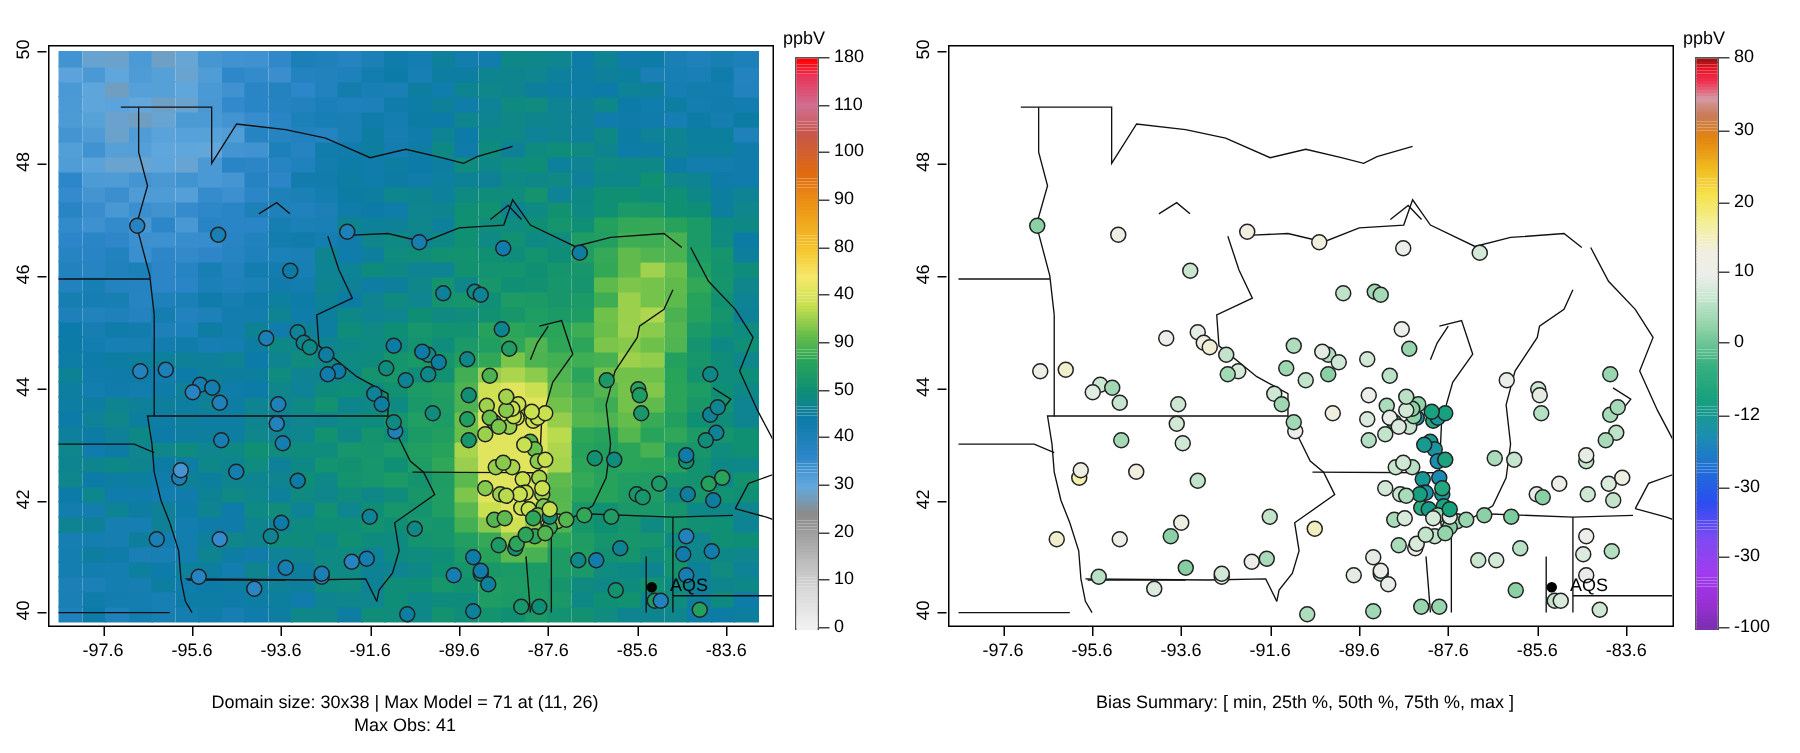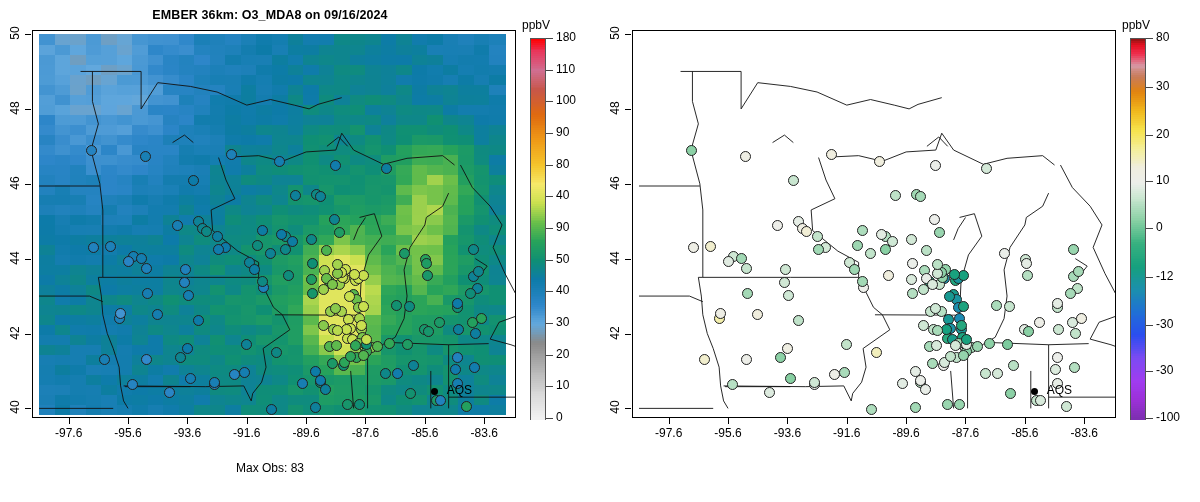--- a/index.html
+++ b/index.html
@@ -53,21 +53,20 @@
 
   .caption{position:absolute;width:540px;text-align:center;font-size:12px;line-height:15px;}
 </style>
 </head>
 <body>
 
 <div id="root">
 
   <div class="panel" id="panel-left">
 
-    <div class="panel-title">EMBER 36km: O3_MDA8 on 09/16/2024</div>
 
     <div class="plotframe" id="frame-left">
       <div class="plotinner" id="inner-left">
           <div class="raster" style="left: 6px; top: 3px; width: 466px; height: 380px;">
             <div class="cell" style="left: 0px; top: 370px; width: 16.1333px; height: 10.6px; background: rgb(31, 129, 187);"></div>
             <div class="cell" style="left: 15.5333px; top: 370px; width: 16.1333px; height: 10.6px; background: rgb(13, 123, 167);"></div>
             <div class="cell" style="left: 31.0667px; top: 370px; width: 16.1333px; height: 10.6px; background: rgb(30, 129, 185);"></div>
             <div class="cell" style="left: 46.6px; top: 370px; width: 16.1333px; height: 10.6px; background: rgb(20, 125, 175);"></div>
             <div class="cell" style="left: 62.1333px; top: 370px; width: 16.1333px; height: 10.6px; background: rgb(24, 127, 179);"></div>
             <div class="cell" style="left: 77.6667px; top: 370px; width: 16.1333px; height: 10.6px; background: rgb(21, 126, 176);"></div>
@@ -1659,21 +1658,22 @@
         <div class="cblab" style="left: 26px; top: 125px;">90</div>
         <div class="cbtick" style="left: 16px; top: 101.333px;"></div>
         <div class="cblab" style="left: 26px; top: 93.3333px;">100</div>
         <div class="cbtick" style="left: 16px; top: 69.6667px;"></div>
         <div class="cblab" style="left: 26px; top: 61.6667px;">110</div>
         <div class="cbtick" style="left: 16px; top: 38px;"></div>
         <div class="cblab" style="left: 26px; top: 30px;">180</div>
       </div>
 
     <div class="caption" id="cap-left" style="left:0;top:461px;">
-        <div>Max Obs: 83</div>
+        <div>Domain size: 30x38 | Max Model = 71 at (11, 26)</div>
+        <div>Max Obs: 41</div>
       </div>
   </div>
 
   <div class="panel" id="panel-right">
 
 
     <div class="plotframe" id="frame-right" style="left:32px;">
       <div class="plotinner" id="inner-right">
           <svg class="mapsvg" viewBox="0 0 482 386" preserveAspectRatio="none">
             <polyline points="47.55,40.44 108.10,40.44 108.10,77.88 124.73,51.67 157.38,55.41 184.09,61.03 213.77,74.13 237.52,68.52 261.26,74.13 276.10,77.88 285.01,73.38 308.75,66.65" fill="none" stroke="#111" stroke-width="0.9"></polyline>
@@ -2120,16 +2120,17 @@
         <div class="cblab" style="left: 26px; top: 172.5px;">10</div>
         <div class="cbtick" style="left: 16px; top: 134.9px;"></div>
         <div class="cblab" style="left: 26px; top: 126.9px;">20</div>
         <div class="cbtick" style="left: 16px; top: 87.4px;"></div>
         <div class="cblab" style="left: 26px; top: 79.4px;">30</div>
         <div class="cbtick" style="left: 16px; top: 38px;"></div>
         <div class="cblab" style="left: 26px; top: 30px;">80</div>
       </div>
 
     <div class="caption" id="cap-right" style="left:0;top:461px;">
+        <div>Bias Summary: [ min, 25th %, 50th %, 75th %, max ]</div>
       </div>
   </div>
 
 </div>
 
 </body></html>

